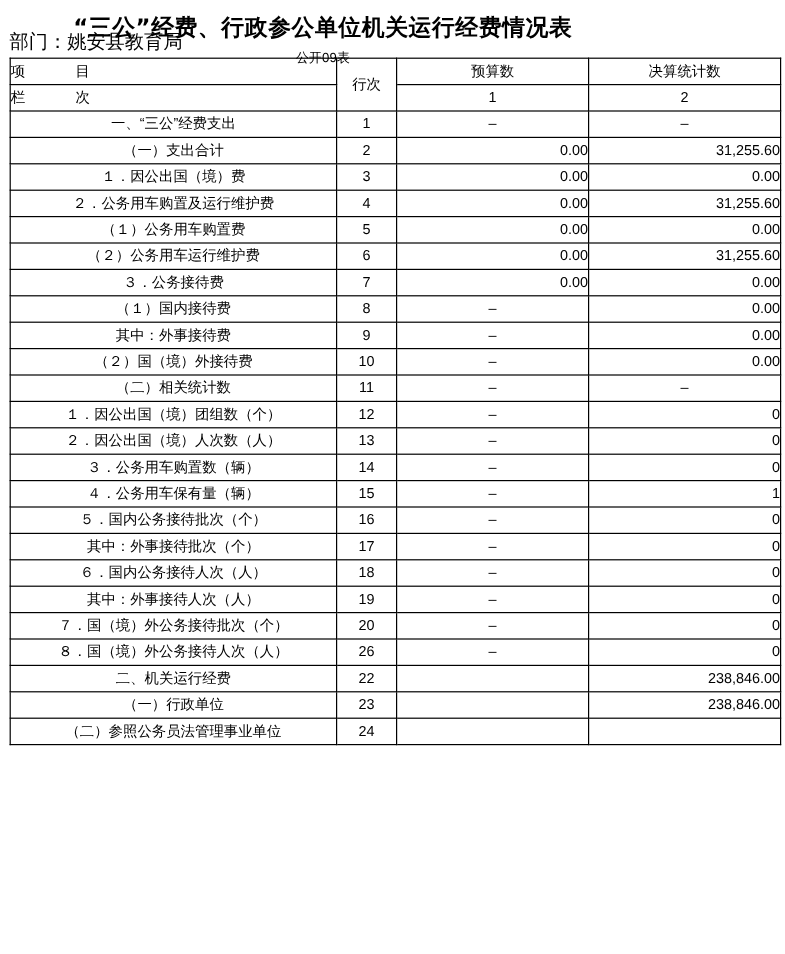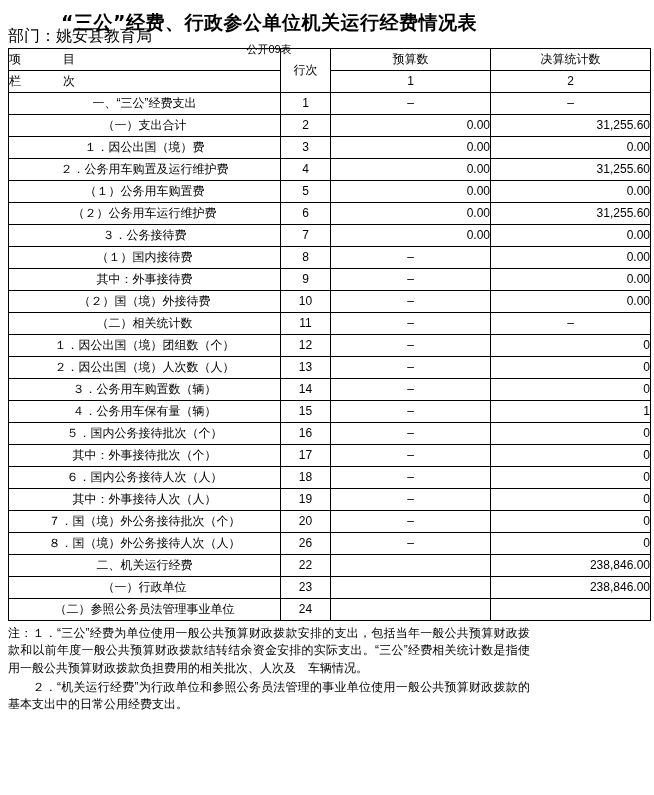--- a/index.html
+++ b/index.html
@@ -264,18 +264,14 @@
         </tr>
         <tr>
           <td class="cell-item indent1">（二）参照公务员法管理事业单位</td>
           <td class="cell-center">24</td>
           <td class="cell-num"></td>
           <td class="cell-num"></td>
         </tr>
       </tbody>
   </table>
 
-  <div class="notes">
-    <p>注：１．“三公”经费为单位使用一般公共预算财政拨款安排的支出，包括当年一般公共预算财政拨款和以前年度一般公共预算财政拨款结转结余资金安排的实际支出。“三公”经费相关统计数是指使用一般公共预算财政拨款负担费用的相关批次、人次及　车辆情况。</p>
-    <p>　　２．“机关运行经费”为行政单位和参照公务员法管理的事业单位使用一般公共预算财政拨款的基本支出中的日常公用经费支出。</p>
-  </div>
 
 </div>
 
 </body></html>

